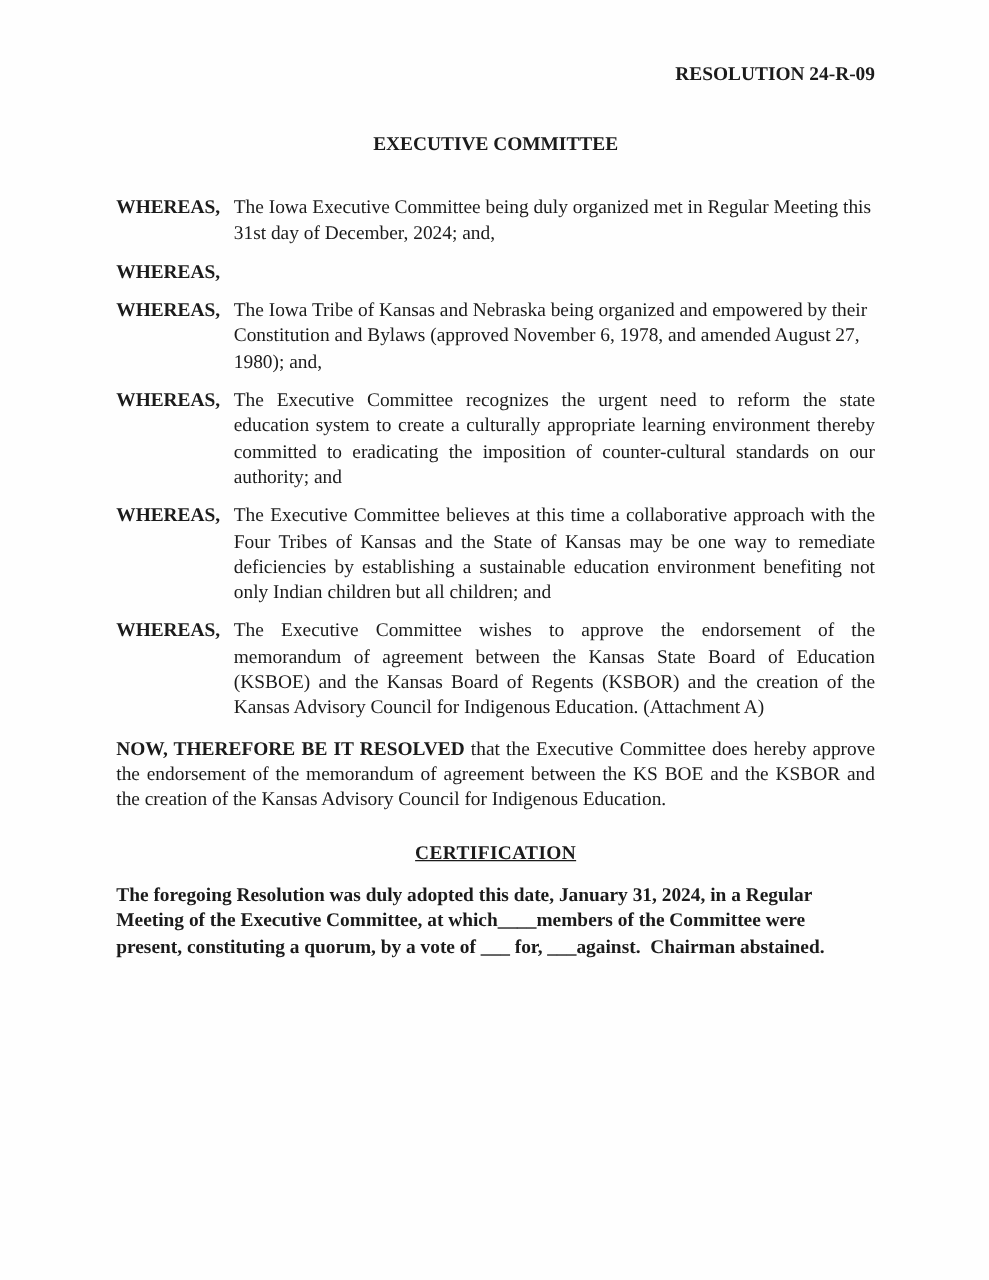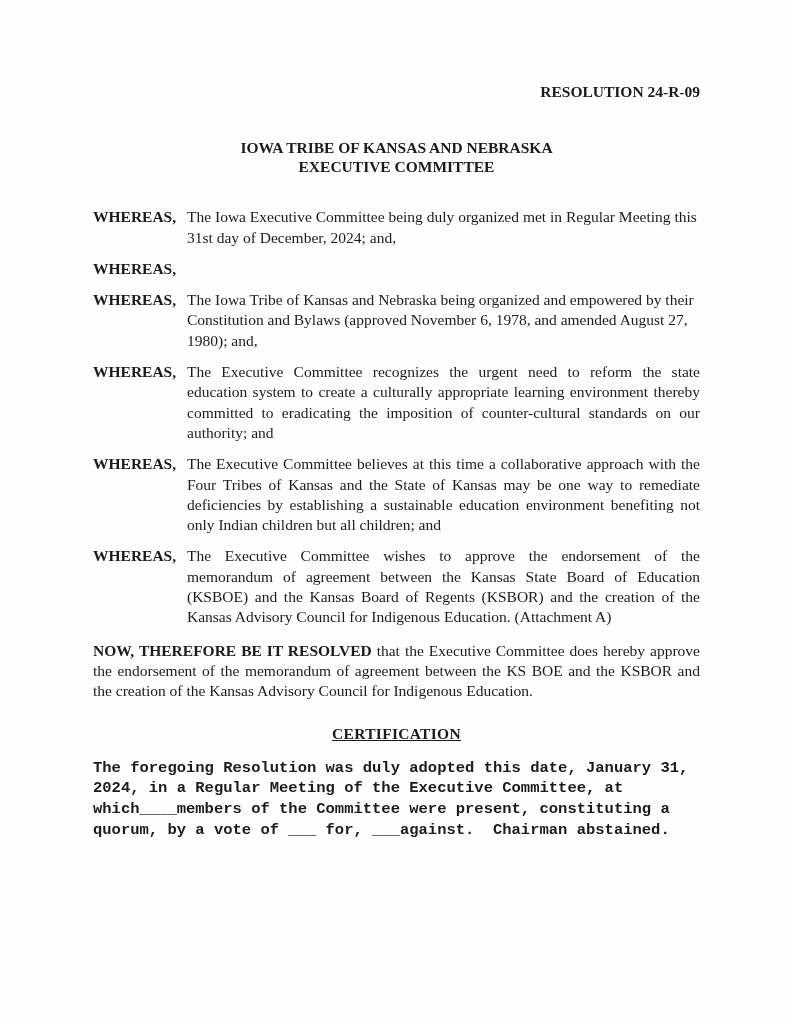--- a/index.html
+++ b/index.html
@@ -6,21 +6,21 @@
     margin: 0;
     padding: 0;
     background: #ffffff;
   }
   .page {
     position: relative;
     width: 791px;
     height: 1024px;
     background: #fefefe;
     box-sizing: border-box;
-    padding: 82px 91px 0 93px;
+    padding: 50px 91px 0 93px;
     font-family: "Liberation Serif", "DejaVu Serif", serif;
     color: #1b1b1b;
     font-size: 15.5px;
     line-height: 20.3px;
     overflow: hidden;
   }
   .res-number {
     text-align: right;
     font-weight: bold;
   }
@@ -63,32 +63,30 @@
     font-weight: bold;
     text-decoration: underline;
     letter-spacing: 0.3px;
     text-align: right;
   }
   .cert-body {
     margin: 14px 0 0 0;
     font-weight: bold;
     line-height: 20.6px;
     white-space: pre-wrap;
-    font-family: Liberation Mono, monospace;
   }
 </style>
 </head>
 <body>
 
 <div class="page">
 
   <div class="res-number">RESOLUTION 24-R-09</div>
 
   <div class="title-block">
-    <div>IOWA TRIBE OF KANSAS AND NEBRASKA</div>
     <div>EXECUTIVE COMMITTEE</div>
   </div>
 
   <div class="whereas-section">
 
     <div class="whereas">
       <span class="wlabel">WHEREAS,</span>
       <span class="wbody">The Iowa Executive Committee being duly organized met in Regular Meeting this 31st day of December, 2024; and,</span>
     </div>
 

